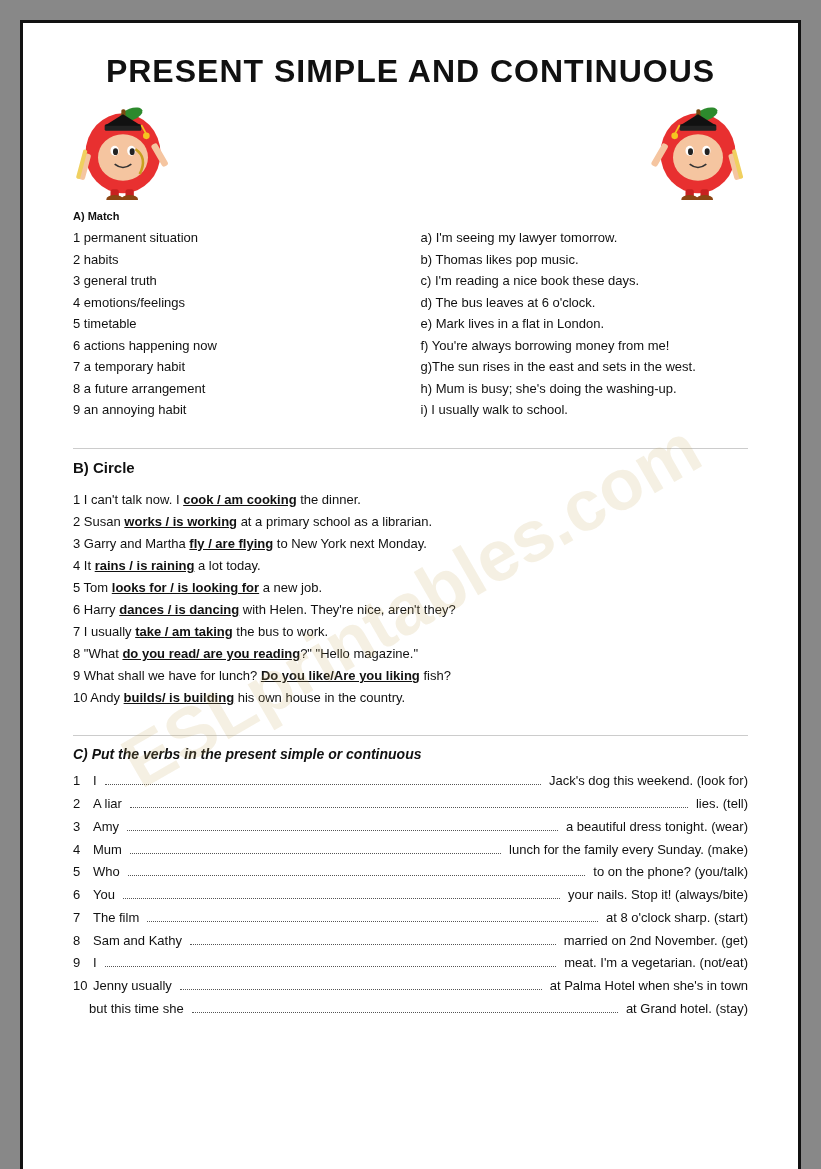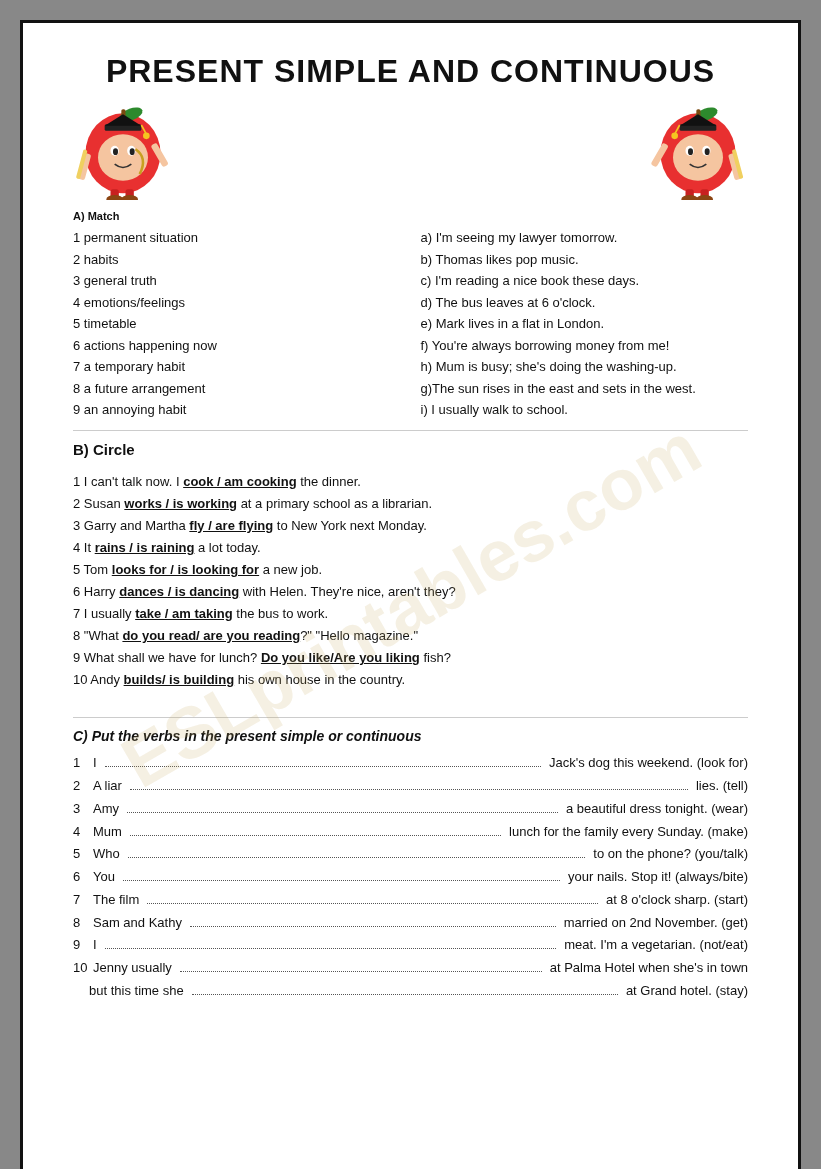--- a/index.html
+++ b/index.html
@@ -39,21 +39,21 @@
     .section-label {
       font-size: 11px;
       font-weight: bold;
       margin-bottom: 6px;
       color: #111;
     }
     .match-grid {
       display: grid;
       grid-template-columns: 1fr 1fr;
       gap: 3px 20px;
-      margin-bottom: 10px;
+      margin-bottom: 28px;
       font-size: 13px;
       color: #111;
     }
     .match-grid .left-col, .match-grid .right-col {
       display: flex;
       flex-direction: column;
       gap: 2px;
     }
     .match-item {
       line-height: 1.5;
@@ -209,22 +209,22 @@
           <div class="match-item">8 a future arrangement</div>
           <div class="match-item">9 an annoying habit</div>
         </div>
       <div class="right-col" id="match-right">
           <div class="match-item">a) I'm seeing my lawyer tomorrow.</div>
           <div class="match-item">b) Thomas likes pop music.</div>
           <div class="match-item">c) I'm reading a nice book these days.</div>
           <div class="match-item">d) The bus leaves at 6 o'clock.</div>
           <div class="match-item">e) Mark lives in a flat in London.</div>
           <div class="match-item">f) You're always borrowing money from me!</div>
+          <div class="match-item">g)The sun rises in the east and sets in the west.</div>
           <div class="match-item">h) Mum is busy; she's doing the washing-up.</div>
-          <div class="match-item">g)The sun rises in the east and sets in the west.</div>
           <div class="match-item">i) I usually walk to school.</div>
         </div>
     </div>
   </div>
 
   <hr class="divider">
 
   <div>
     <div class="section-b-label">B) Circle</div>
     <div class="circle-list" id="circle-list">

